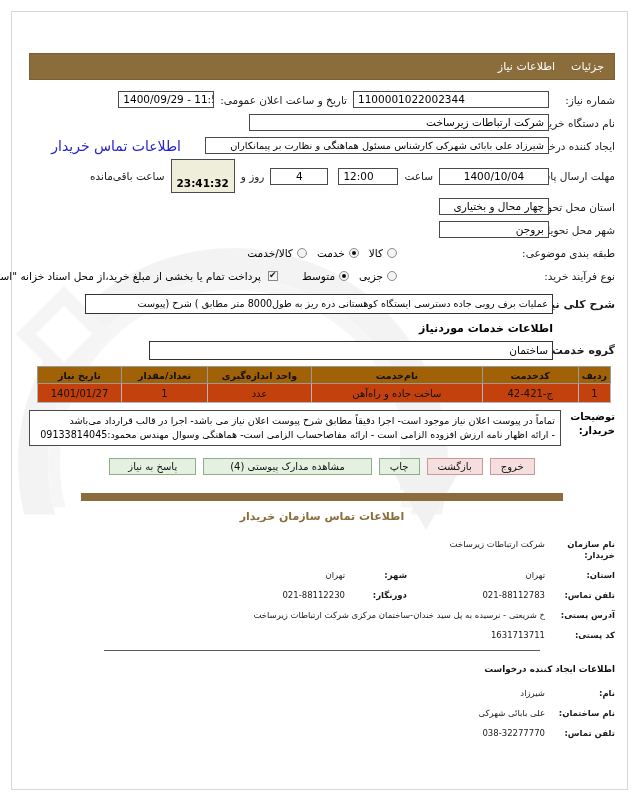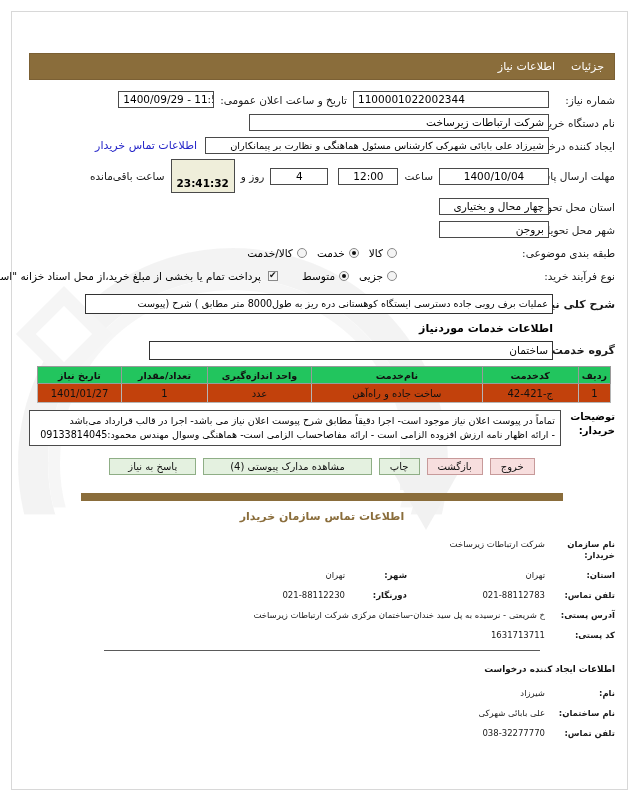--- a/index.html
+++ b/index.html
@@ -160,22 +160,22 @@
   }
   .fld.num { text-align: left; direction: ltr; }
   .inline-txt {
     font-size: 10.5px;
     margin: 0 6px;
     white-space: nowrap;
     color: #1a1a1a;
   }
   .link {
     color: #2424c8;
-    font-size: 11px;
-    margin-right: 8px;
+    font-size: 14px;
+    margin-right: 24px;
     text-decoration: none;
     cursor: pointer;
     white-space: nowrap;
   }
   .countdown {
     border: 1px solid #4a4a4a;
     background: #efeeda;
     height: 17px;
     line-height: 15px;
     font-size: 10.5px;
@@ -249,21 +249,21 @@
     width: 574px;
     margin-right: 4px;
   }
   table.items {
     border-collapse: collapse;
     width: 100%;
     font-size: 10px;
     background: #fff;
   }
   table.items th {
-    background: #22c55e;
+    background: #a16207;
     border: 1px solid #9a9a9a;
     color: #111;
     font-weight: bold;
     height: 17px;
     padding: 1px 3px;
     font-size: 9.5px;
     white-space: nowrap;
   }
   table.items td {
     border: 1px solid #b5b5b5;
@@ -433,21 +433,21 @@
     <div class="row">
       <span class="lbl">ایجاد کننده درخواست:</span>
       <span class="fld" style="width:344px;font-size:9.8px">شیرزاد علی بابائی شهرکی کارشناس مسئول هماهنگی و نظارت بر پیمانکاران</span>
       <a class="link">اطلاعات تماس خریدار</a>
     </div>
 
     <div class="row">
       <span class="lbl two-line">مهلت ارسال پاسخ تا تاریخ:</span>
       <span class="fld num" style="width:110px;text-align:center">1400/10/04</span>
       <span class="inline-txt">ساعت</span>
-      <span class="fld num" style="width:60px;text-align:center">12:00</span>
+      <span class="fld num" style="width:60px;">12:00</span>
       <span style="width:10px"></span>
       <span class="fld num" style="width:58px;text-align:center">4</span>
       <span class="inline-txt">روز و</span>
       <span class="countdown">23:41:32</span>
       <span class="inline-txt">ساعت باقی‌مانده</span>
     </div>
 
     <div class="row">
       <span class="lbl">استان محل تحویل:</span>
       <span class="fld" style="width:110px">چهار محال و بختیاری</span>

